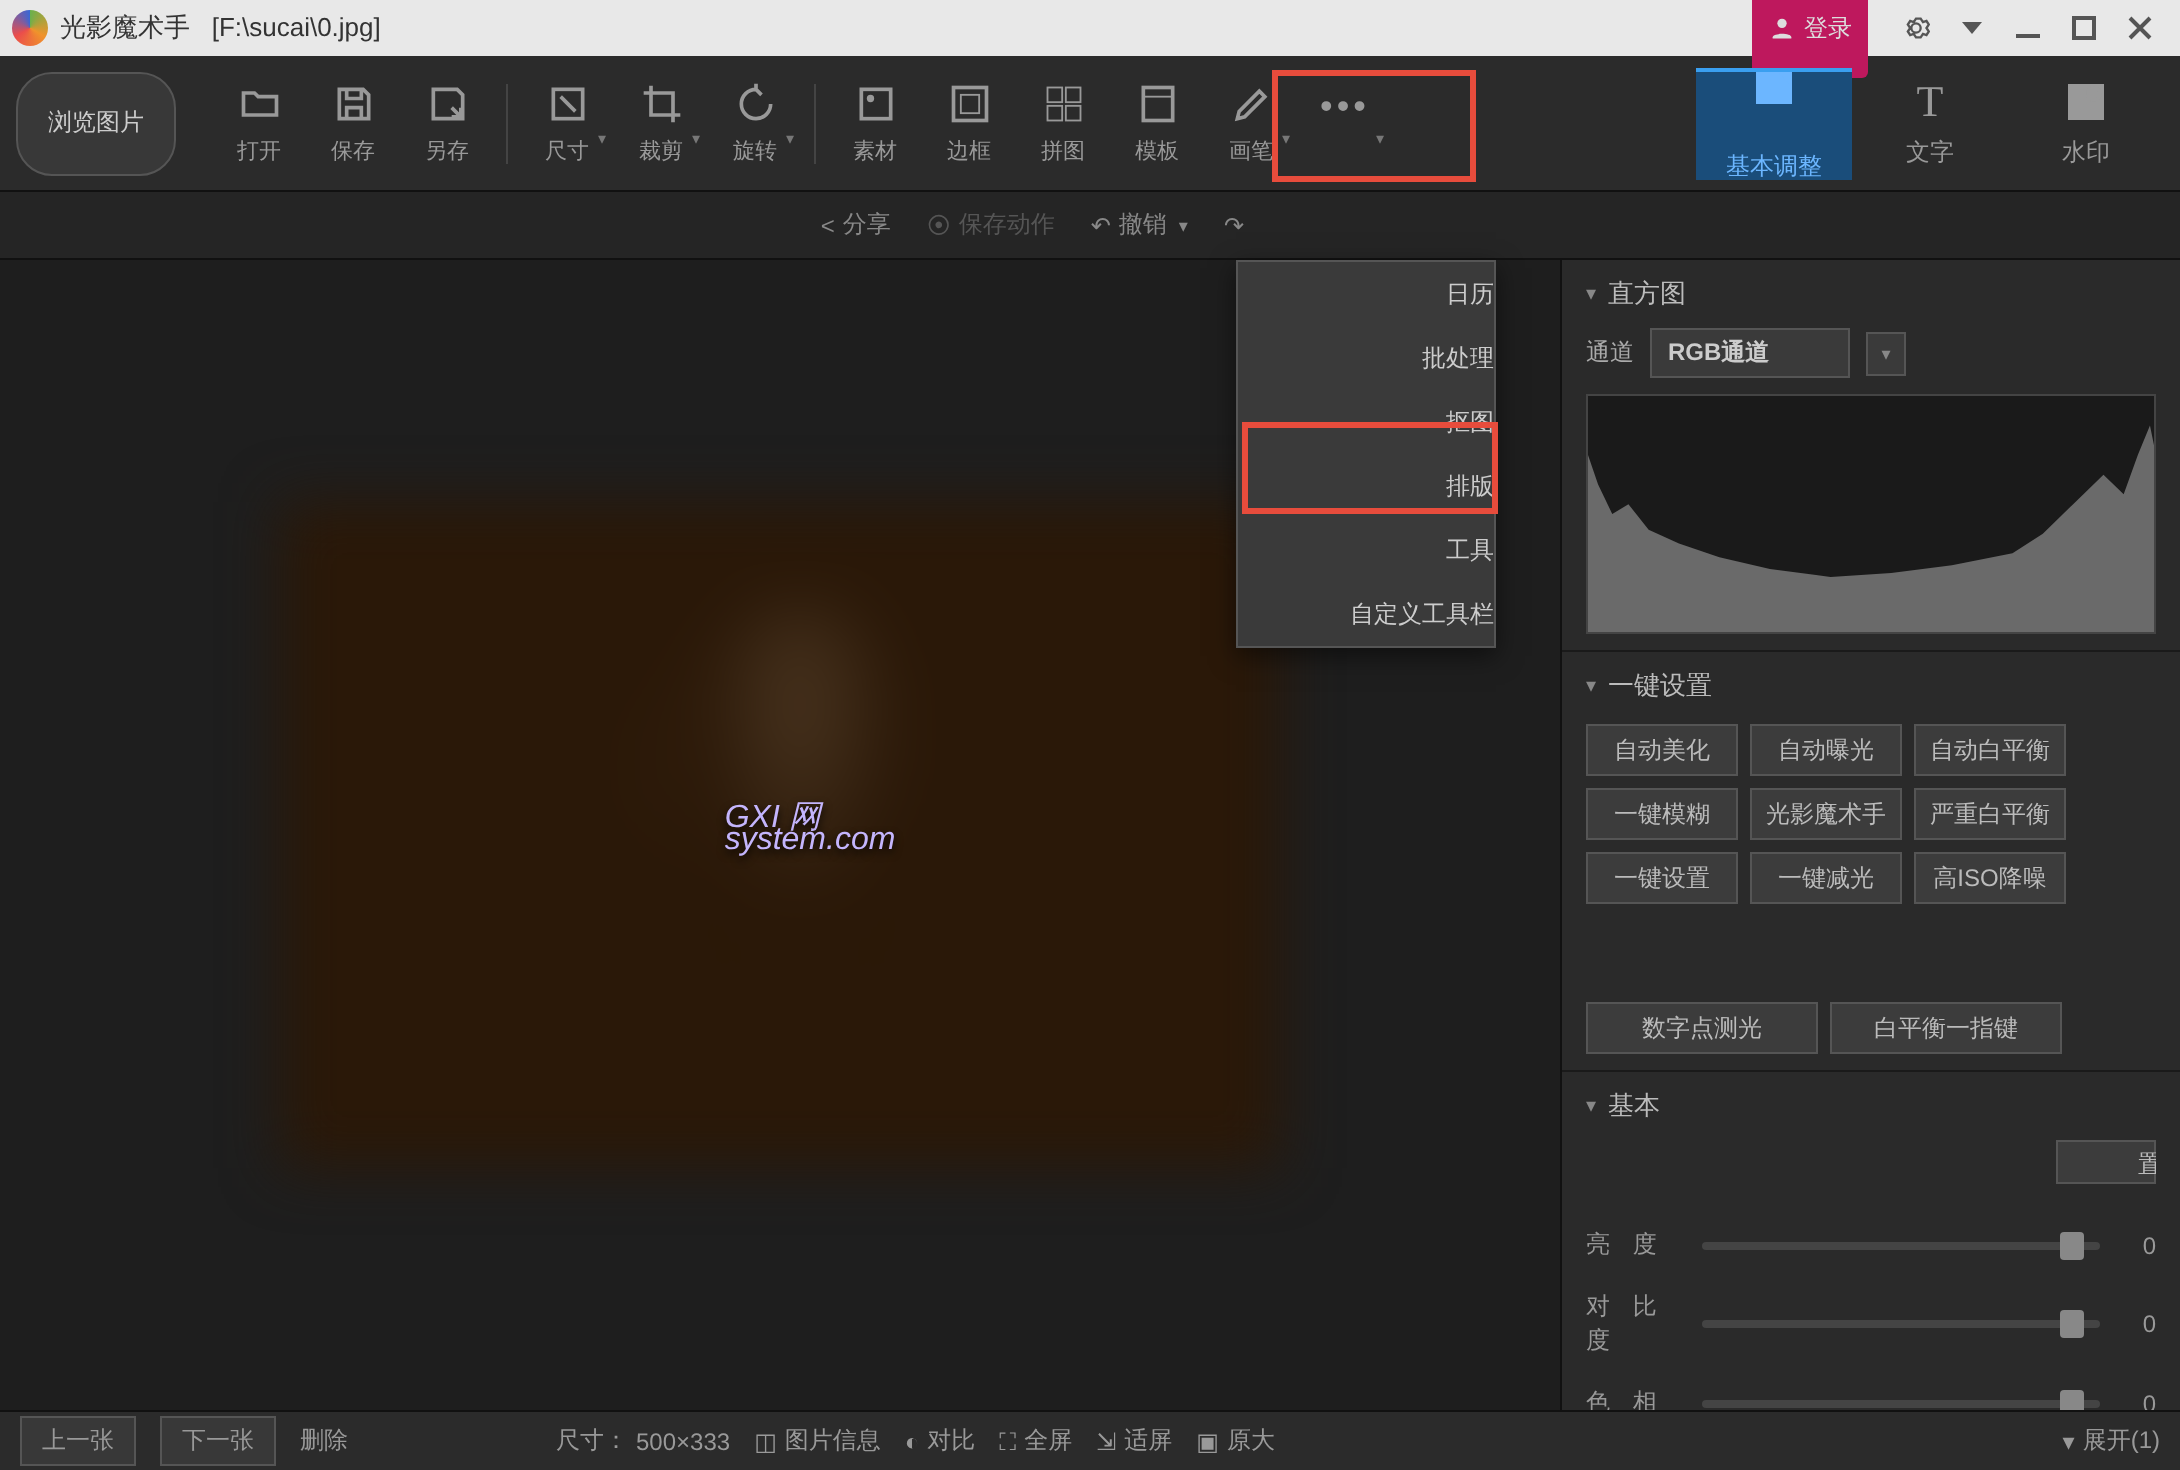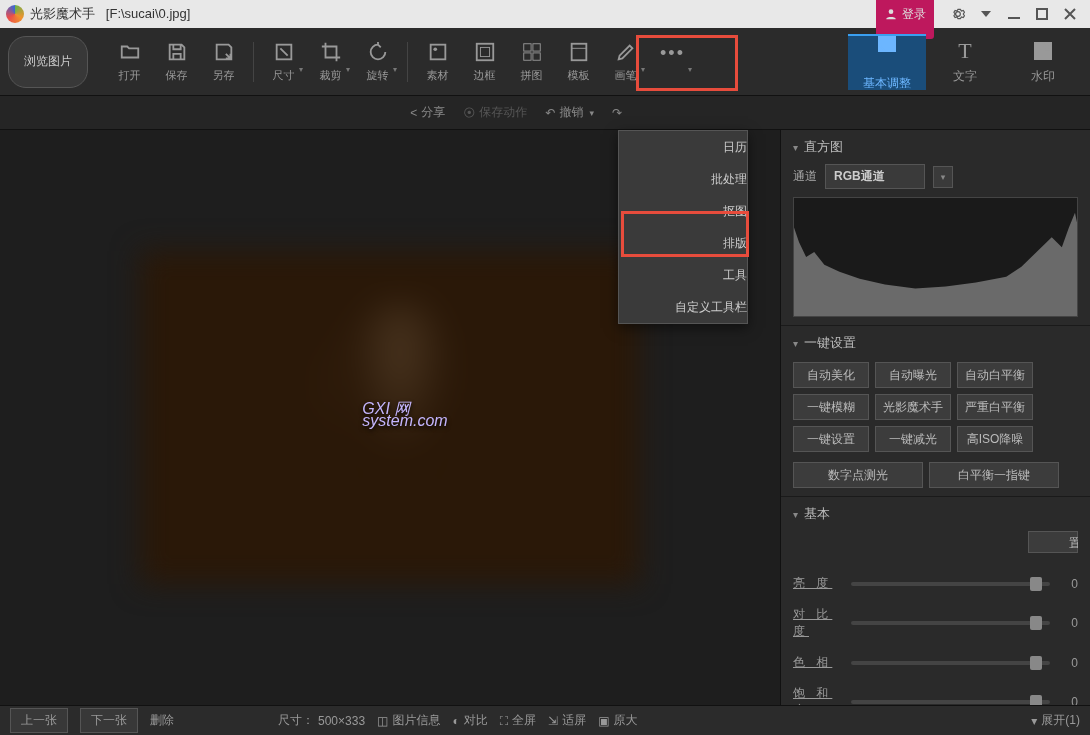--- a/index.html
+++ b/index.html
@@ -56,24 +56,24 @@
 .panel-section { border-bottom:1px solid #1a1a1a; padding:8px 12px; }
 .panel-title { color:#bbb; font-size:13px; display:flex; align-items:center; gap:6px; cursor:pointer;}
 .panel-title .arrow { font-size:10px; color:#888;}
 .channel-row { display:flex; align-items:center; gap:8px; margin:8px 0; font-size:12px;}
 .channel-row select, .select-like { background:#3a3a3a; border:1px solid #555; color:#ccc; padding:3px 8px; font-size:12px; width:100px;font-weight:bold;}
 .select-arrow { width:20px; height:22px; background:#3a3a3a; border:1px solid #555; display:flex; align-items:center; justify-content:center; cursor:pointer; color:#888; font-size:9px;}
 .histogram { background:#1a1a1a; border:1px solid #444; height:120px; margin-top:6px; position:relative; overflow:hidden;}
 .histogram svg { width:100%; height:100%; }
 .quick-grid { display:flex; flex-wrap:wrap; gap:6px; margin-top:10px;}
 .quick-btn { width: 76px; height:26px; background:#3c3c3c; border:1px solid #555; color:#bbb; display:flex; align-items:center; justify-content:center; cursor:pointer; font-size:12px;}
-.quick-btn.wide { width: 130px; }
+.quick-btn.wide { width: 116px; margin-top: 39px; }
 .reset-btn { float:right; width:50px; height:22px; background:#3c3c3c; border:1px solid #555; color:#bbb; display:flex; align-items:flex-end; justify-content:center; cursor:pointer; font-size:12px; margin-bottom:8px;padding-left:44px;}
 .slider-row { display:flex; align-items:center; gap:8px; margin:14px 0; font-size:12px;}
-.slider-row .slabel { width:50px; color:#999; letter-spacing:4px;text-decoration:underline;}
+.slider-row .slabel { width:50px; color:#999; letter-spacing:4px;}
 .slider { flex:1; height:4px; background:#444; position:relative; border-radius:2px;}
 .slider .thumb { position:absolute; top:-5px; width:12px; height:14px; background:#888; border-radius:2px; cursor:pointer;}
 .slider-row .sval { width:20px; text-align:right; color:#999;}
 
 
 .bottombar { height:30px; background:#2b2b2b; display:flex; align-items:center; padding:0 10px; gap:12px; border-top:1px solid #111; font-size:12px; color:#999;}
 .bottombar .bb-btn { padding:3px 10px; background:#383838; border:1px solid #555; cursor:pointer;}
 .bottombar .bb-item { display:flex; align-items:center; gap:4px; cursor:pointer;}
 .bottombar .spacer3 { flex:1;}
 

